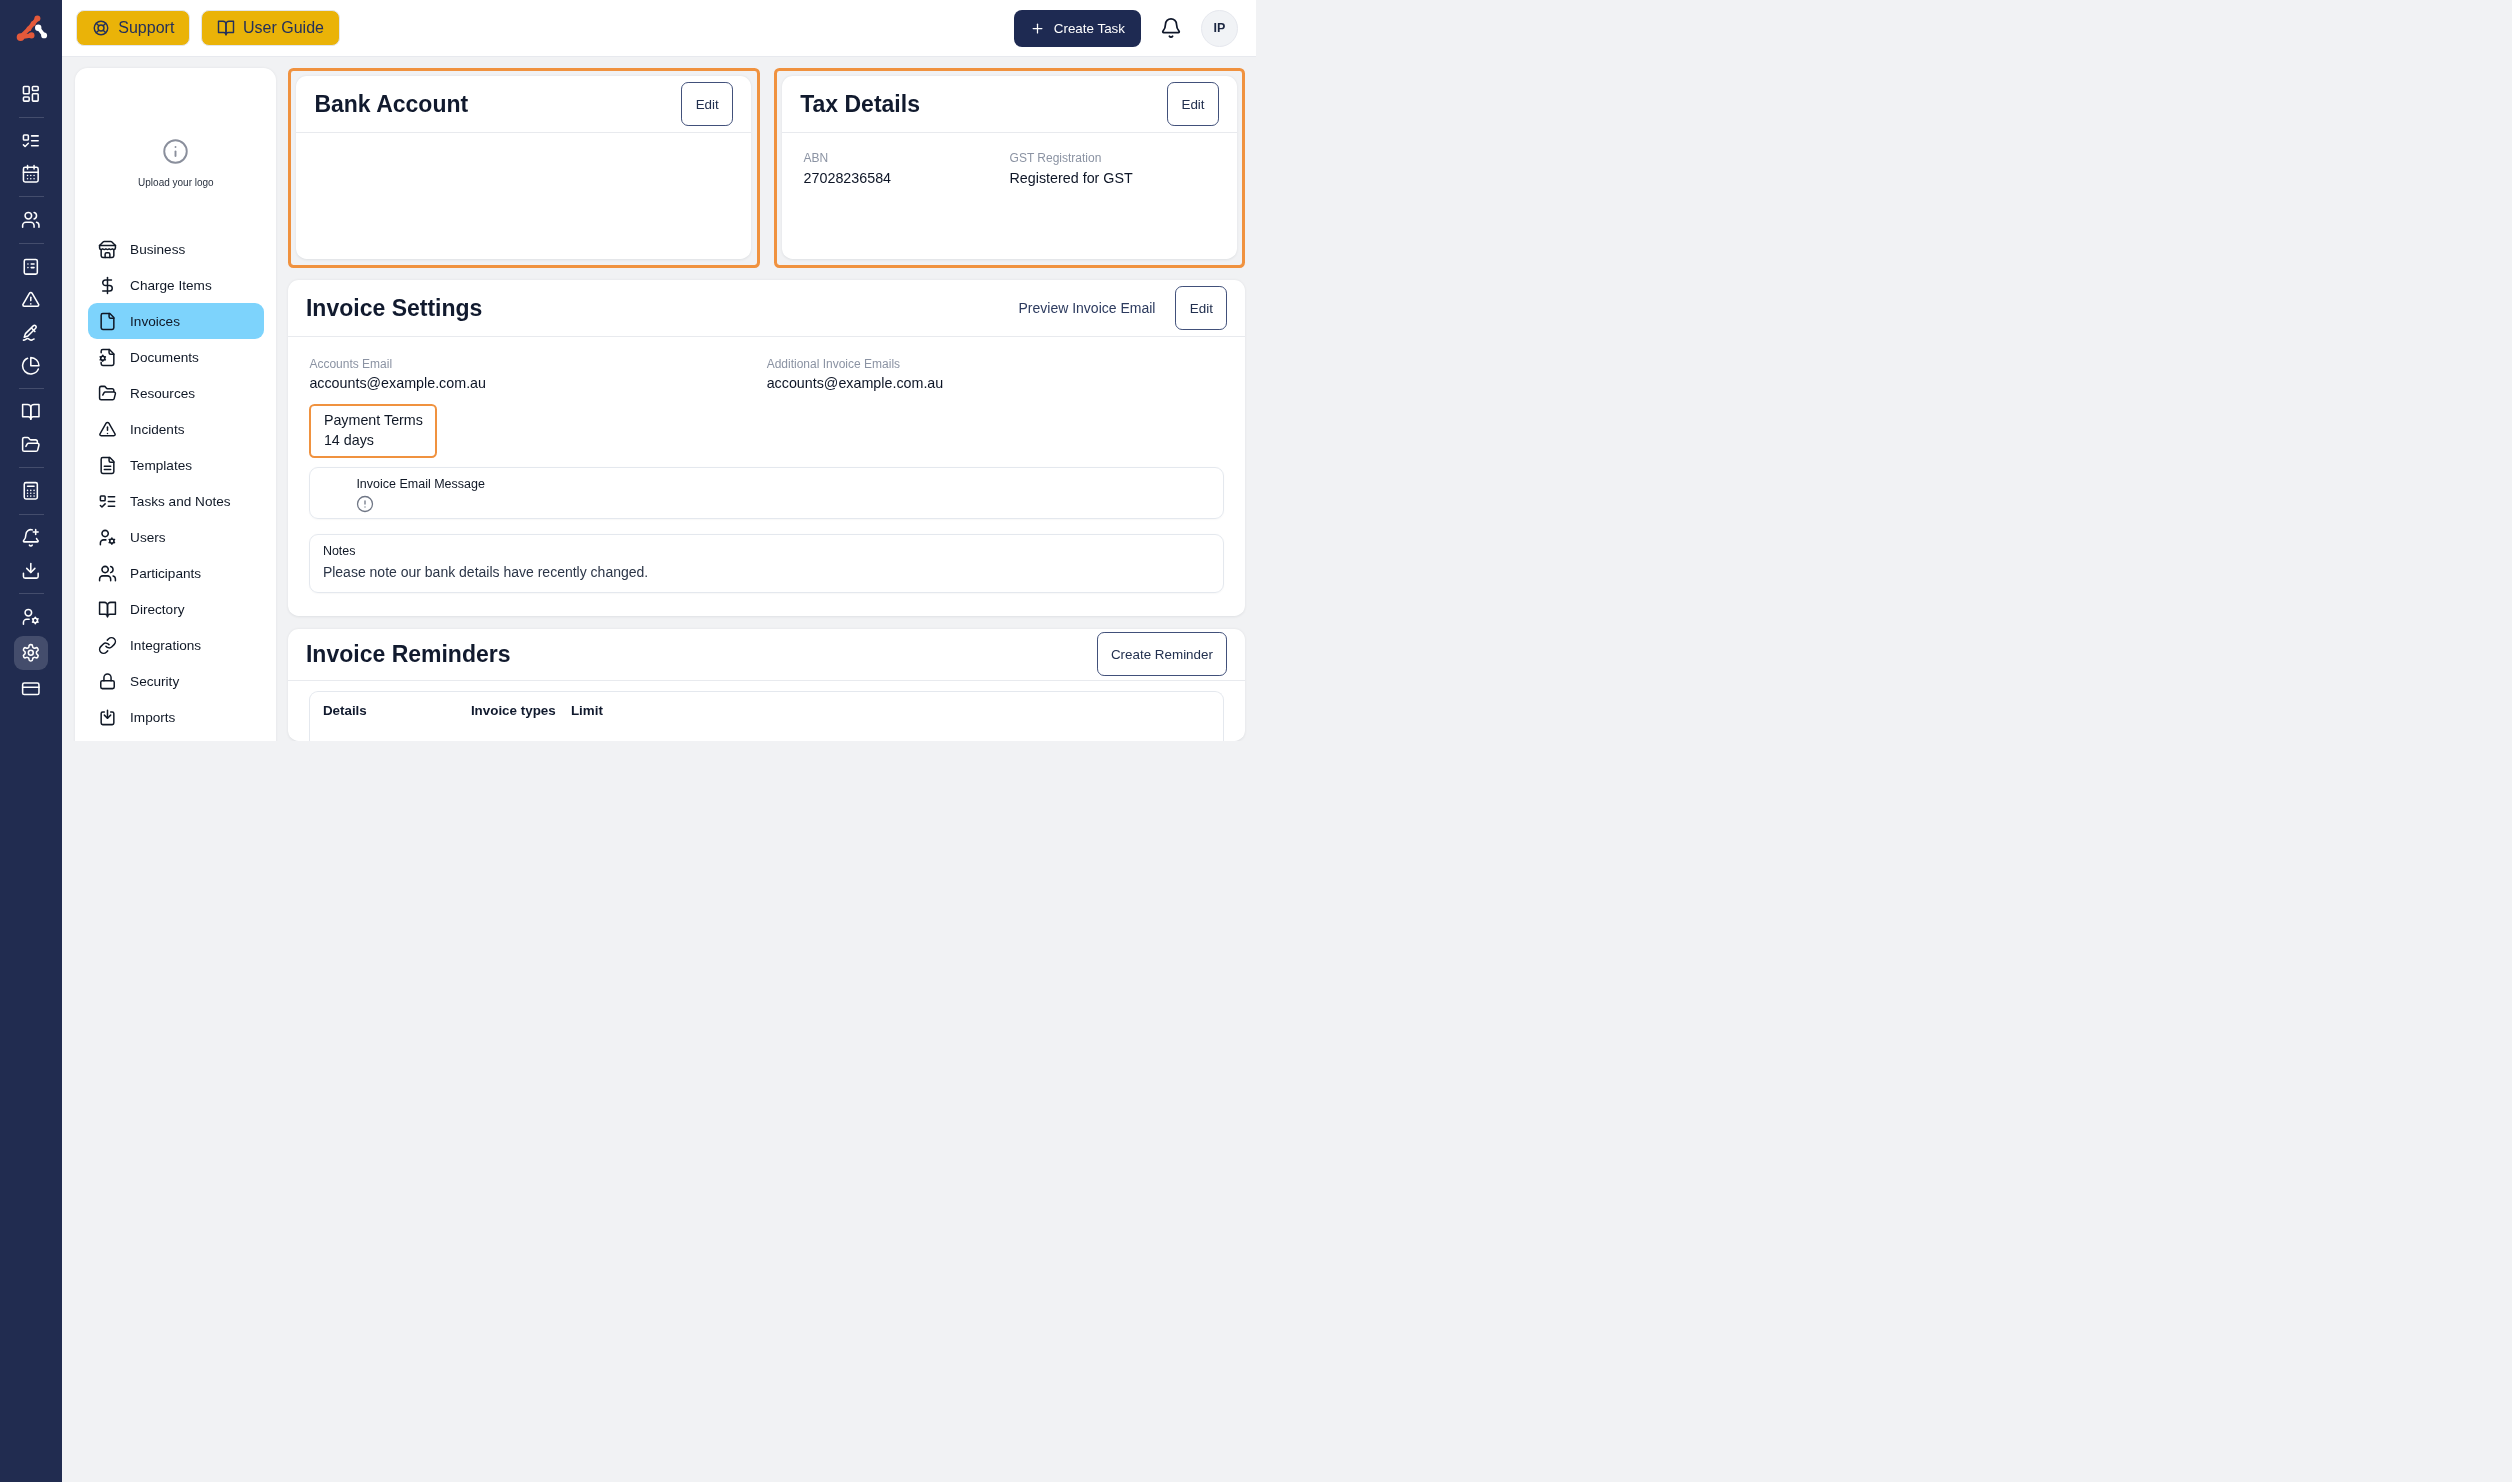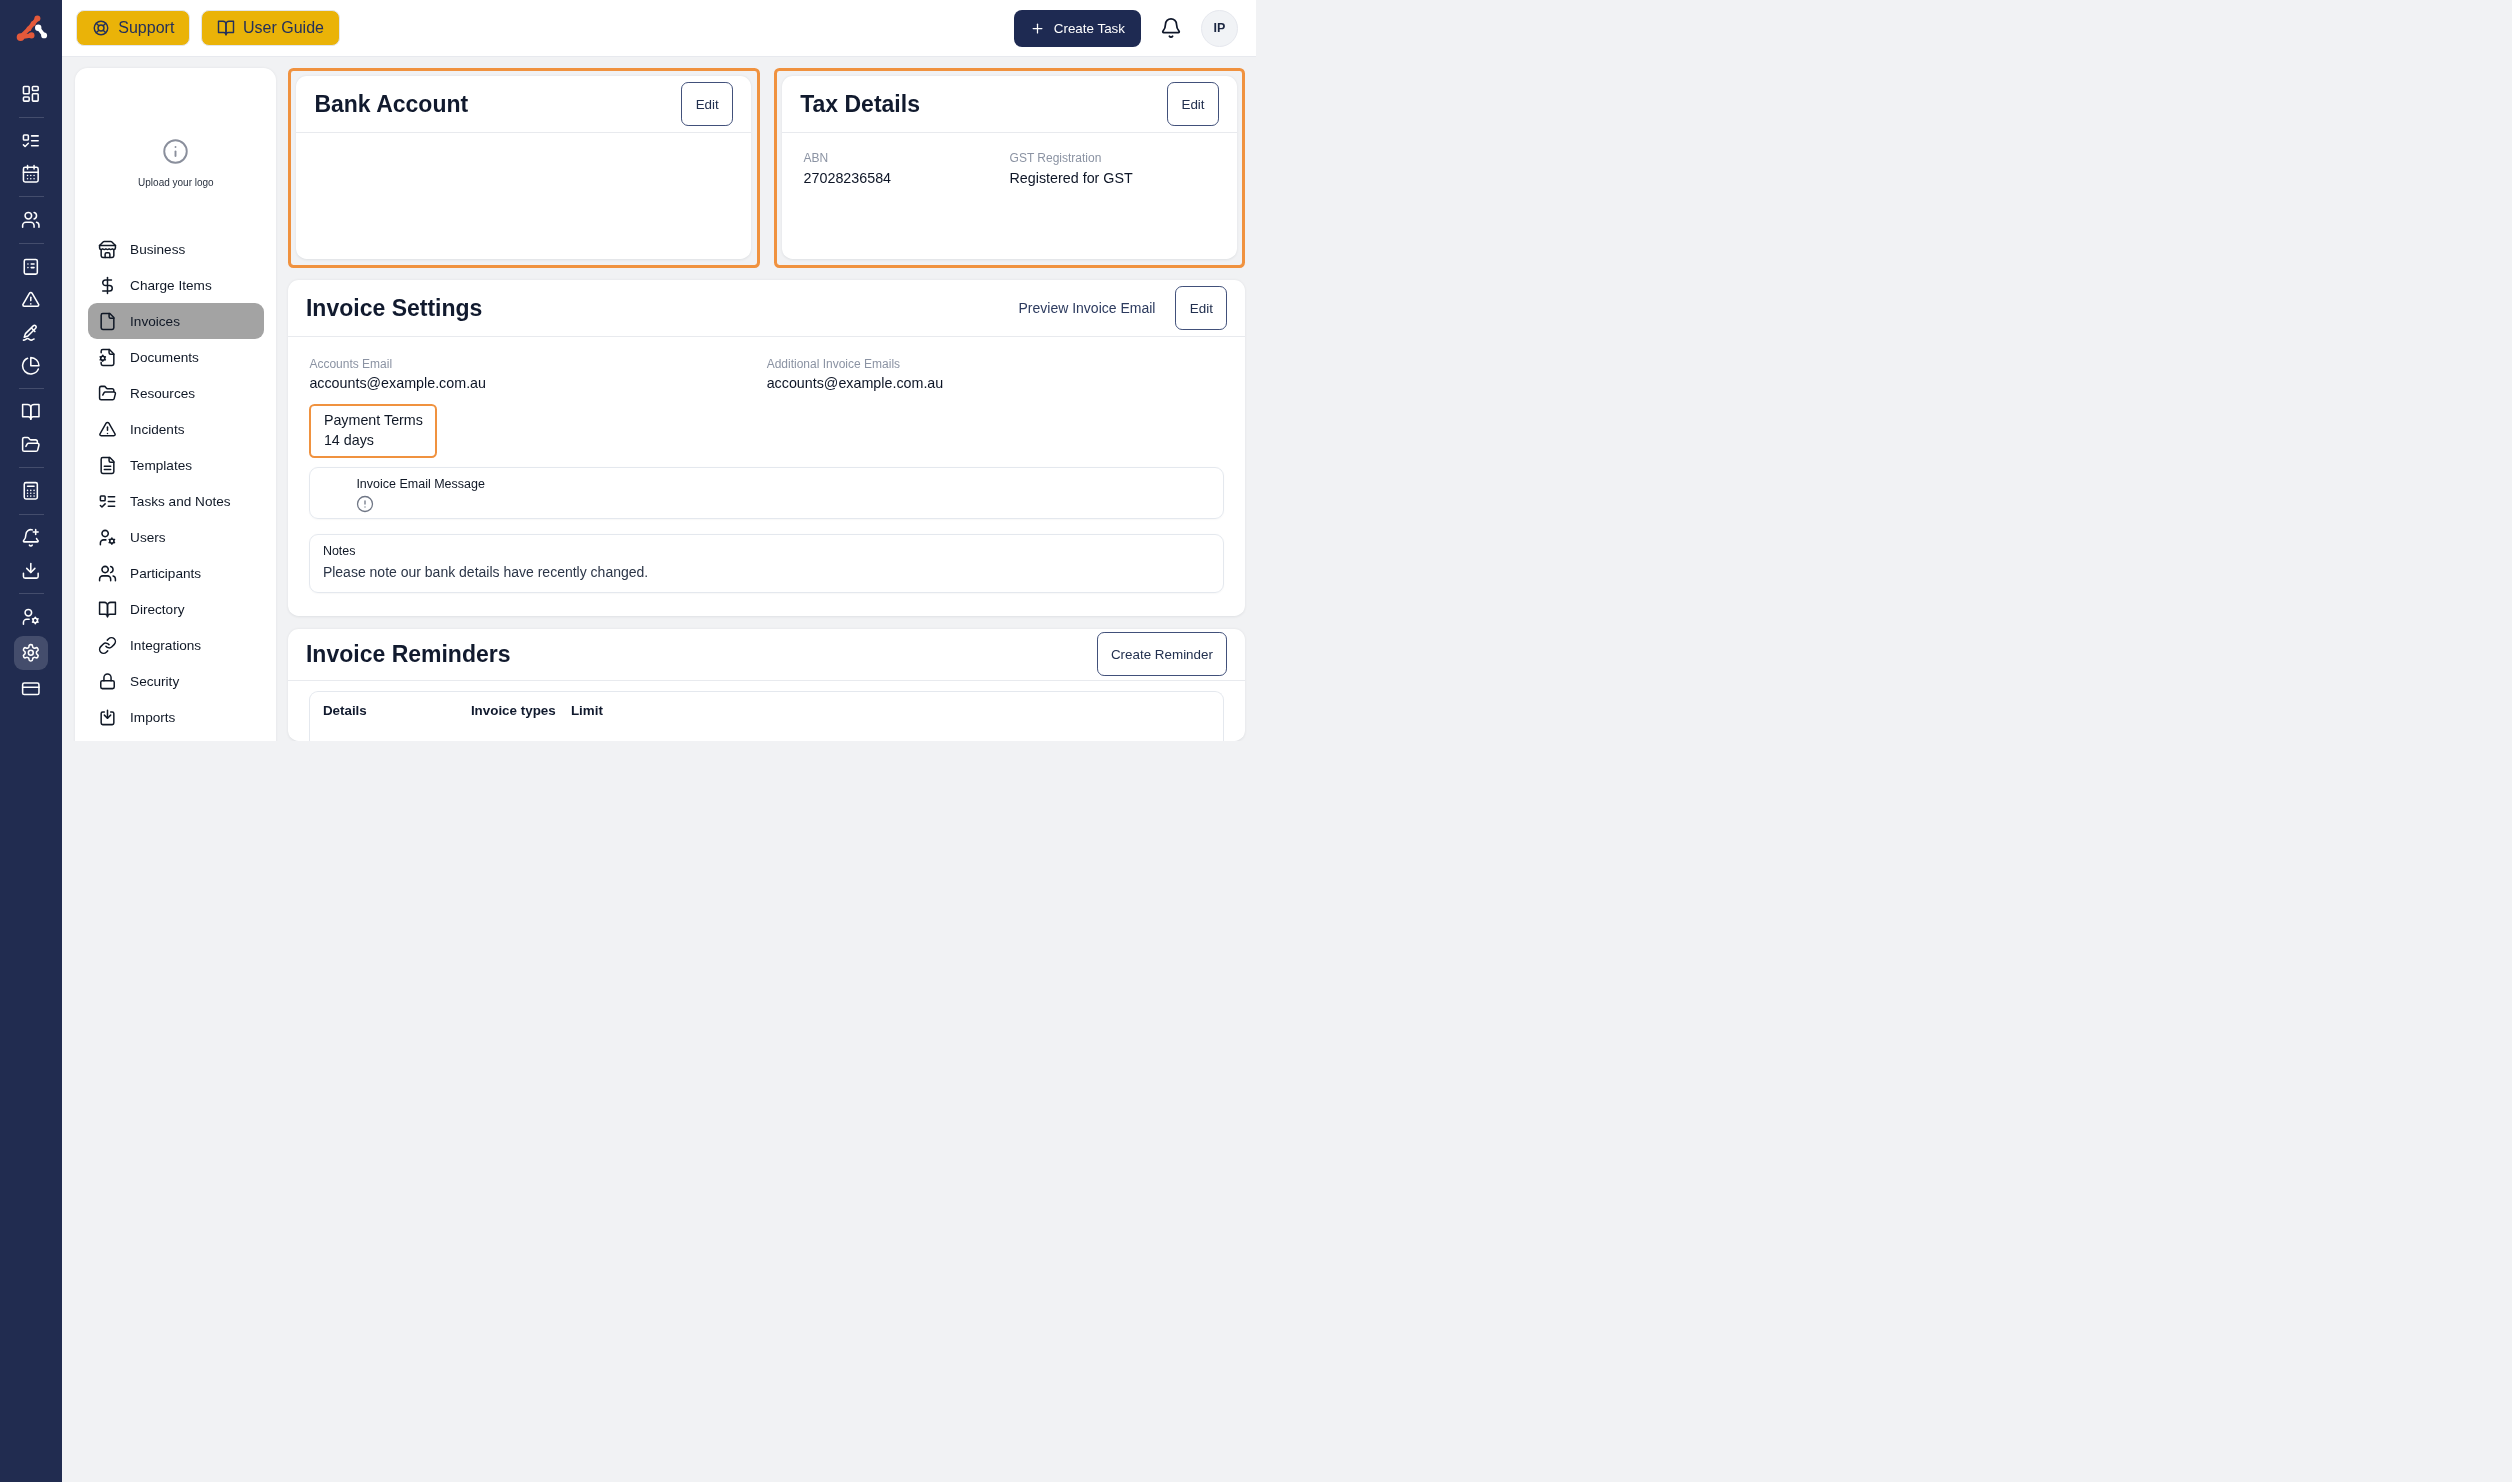--- a/index.html
+++ b/index.html
@@ -30,21 +30,21 @@
   .content { display:flex; gap:11.6px; padding:10.7px 10.7px 0 13.4px; height:684px; overflow:hidden; }
 
   
   .panel { flex:none; width:201px; background:#fff; border-radius:12.5px; box-shadow:0 0.9px 2.7px rgba(16,24,40,.07); height:767px; }
   .logo-upload { padding-top:70px; text-align:center; cursor:pointer; }
   .logo-upload svg.ic { width:27px; height:27px; color:#8a8f9c; margin:0 auto; stroke-width:1.7; }
   .logo-upload .lbl { margin-top:12.5px; font-size:10px; color:#2a3240; }
   .nav { margin-top:43px; padding:0 12.5px; display:flex; flex-direction:column; }
   .nav-item { height:36px; display:flex; align-items:center; gap:13.4px; padding:0 9.8px; border-radius:9px; color:#101826; font-size:13.6px; cursor:pointer; }
   .nav-item svg.ic { width:19px; height:19px; flex:none; }
-  .nav-item.active { background:#a3a3a3; }
+  .nav-item.active { background:#7dd3fc; }
 
   
   .main { flex:1; min-width:0; display:flex; flex-direction:column; gap:12.5px; }
   .row2 { display:grid; grid-template-columns:1fr 1fr; gap:14.3px; height:200px; }
   .hl { border:3.6px solid #F0923F; border-radius:5.4px; padding:5.4px; }
   .card { background:#fff; border-radius:10.7px; box-shadow:0 0.9px 2.7px rgba(16,24,40,.08); display:flex; flex-direction:column; overflow:hidden; }
   .hl .card { height:100%; }
   .card-head { flex:none; display:flex; align-items:center; justify-content:space-between; height:57px; padding:0 18px; border-bottom:0.9px solid #e8eaee; }
   .card-title { font-size:23px; font-weight:700; color:#111a2e; }
   .btn-edit { height:44px; padding:0 13.4px; background:#fff; border:1.3px solid #41507a; border-radius:7.1px; color:#22304f; font-size:13.4px; font-weight:500; cursor:pointer; }

